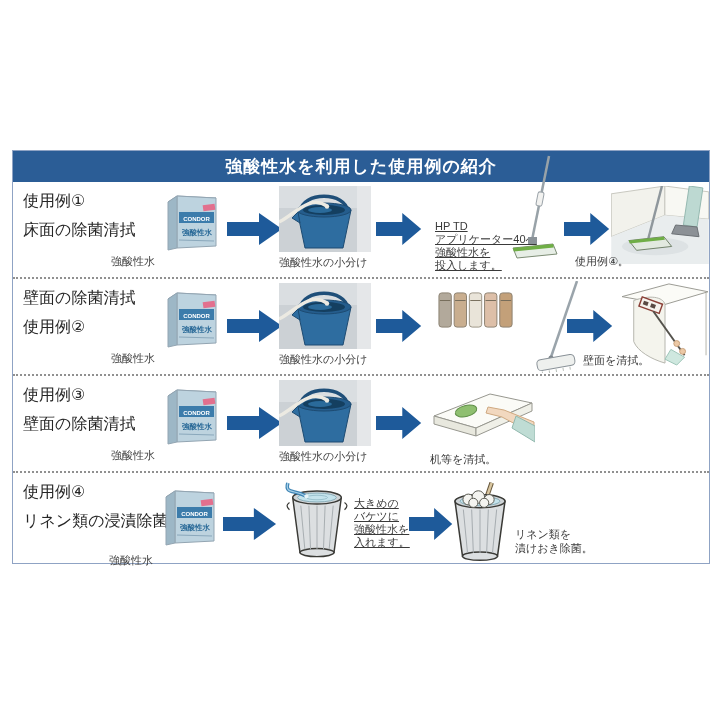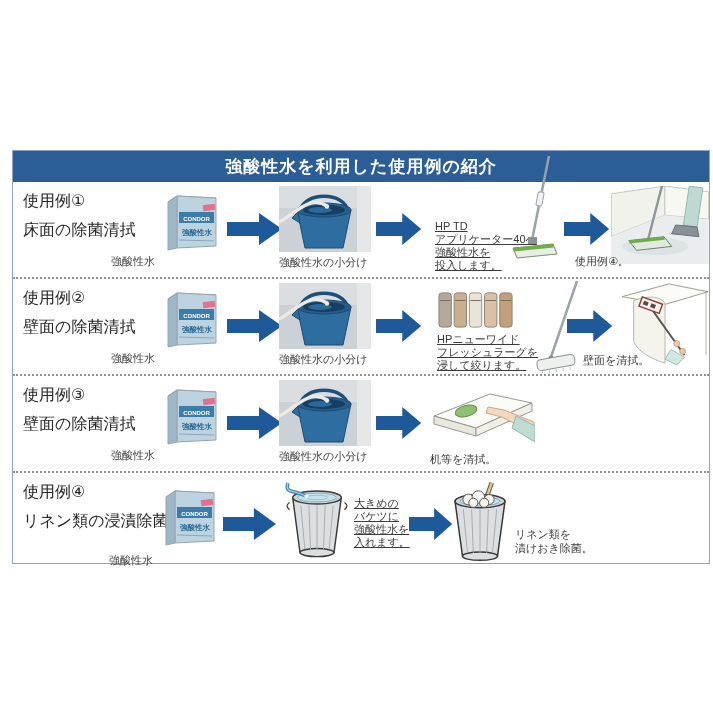--- a/index.html
+++ b/index.html
@@ -213,43 +213,40 @@
           <use href="#sym-arrow"></use>
         </svg>
       <svg class="abs" style="left:598px;top:4px" width="98" height="78">
           <use href="#sym-floor"></use>
         </svg>
       <div class="cap" style="left:562px;top:72px">使用例④。</div>
     </div>
 
     <div class="row sep">
       <div class="lbl">
+        <div>壁面の除菌清拭</div>
         <div>使用例②</div>
-        <div>壁面の除菌清拭</div>
       </div>
       <svg class="abs" style="left:150px;top:6px" width="58" height="66">
           <use href="#sym-box"></use>
         </svg>
       <div class="cap" style="left:98px;top:72px;width:44px;text-align:right">強酸性水</div>
       <svg class="abs arrow" style="left:214px;top:30px" width="56" height="34">
           <use href="#sym-arrow"></use>
         </svg>
       <svg class="abs" style="left:266px;top:4px" width="92" height="66">
           <use href="#sym-bucket"></use>
         </svg>
       <div class="cap" style="left:266px;top:73px">強酸性水の小分け</div>
       <svg class="abs arrow" style="left:363px;top:30px" width="46" height="34">
           <use href="#sym-arrow"></use>
         </svg>
       <svg class="abs" style="left:424px;top:12px" width="78" height="38">
           <use href="#sym-pads"></use>
         </svg>
-      <div class="step pre" style="left:424px;top:54px">HPニューワイド
-フレッシュラーグを
-浸して絞ります。</div>
       <svg class="abs" style="left:521px;top:2px" width="46" height="92">
           <use href="#sym-mop2"></use>
         </svg>
       <svg class="abs arrow" style="left:554px;top:30px" width="46" height="34">
           <use href="#sym-arrow"></use>
         </svg>
       <svg class="abs" style="left:606px;top:2px" width="92" height="86">
           <use href="#sym-wall"></use>
         </svg>
       <div class="cap" style="left:570px;top:74px">壁面を清拭。</div>

